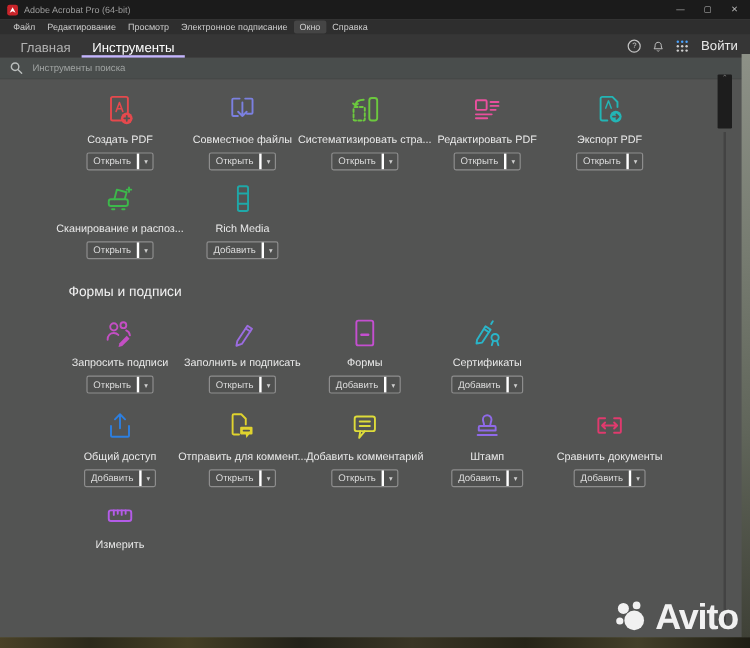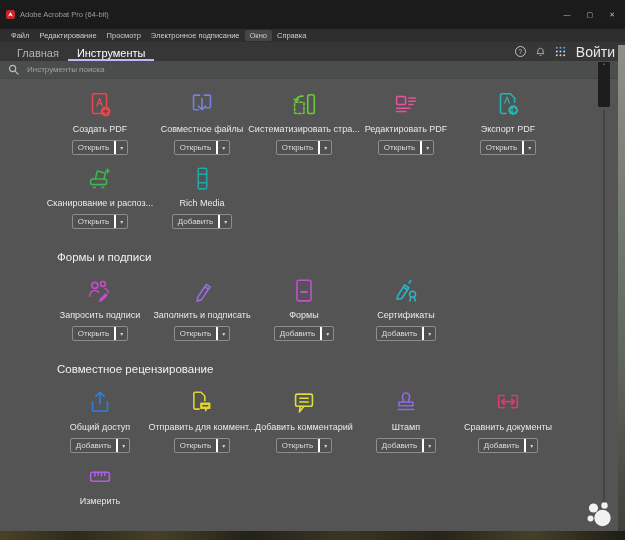--- a/index.html
+++ b/index.html
@@ -4,42 +4,42 @@
 <style>
   html,body{margin:0;padding:0}
   body{
     width:625px;height:540px;overflow:hidden;position:relative;
     background:#6f746a;font-family:"Liberation Sans",sans-serif;
     -webkit-font-smoothing:antialiased;
   }
   .app{position:absolute;left:0;top:0;width:625px;height:531px;background:#535453;overflow:hidden}
 
   
-  .titlebar{height:29px;background:#1b1b1b;display:flex;align-items:center;padding:0 4px}
+  .titlebar{height:16px;background:#1b1b1b;display:flex;align-items:center;padding:0 4px}
   .acro-logo{width:9px;height:9px;background:#c9242a;border-radius:2px;margin:0 5px 0 2px;
     display:flex;align-items:center;justify-content:center;flex:0 0 auto}
   .acro-logo svg{width:7px;height:7px}
   .win-title{font-size:7.5px;color:#9c9c9c;flex:1 1 auto;white-space:nowrap}
   .win-btns{display:flex;gap:16px;padding-right:6px}
   .win-btn{font-size:7px;color:#b9b9b9;line-height:9px;cursor:default}
 
   
   .menubar{height:13px;background:#2e2e2e;display:flex;align-items:center;padding-left:6px}
   .menu-item{font-size:7.5px;color:#cccccc;padding:1px 5px;white-space:nowrap;border-radius:2px}
   .menu-item.hl{background:#454545}
 
   
   .tabbar{height:19px;background:#363636;display:flex;align-items:stretch;padding-left:8px;position:relative}
   .tab{font-size:11px;color:#b3b3b3;padding:5px 9px 0 9px;display:flex;align-items:center;border-bottom:2px solid transparent}
   .tab.active{color:#ffffff;border-bottom:2px solid #c4b5fd}
   .tab-actions{position:absolute;right:8px;top:0;height:100%;display:flex;align-items:center;gap:10px}
   .help-bubble{width:9px;height:9px;border:1px solid #c3c3c3;border-radius:50%;
     color:#c3c3c3;font-size:6.5px;display:flex;align-items:center;justify-content:center}
   .tab-actions svg{display:block}
-  .signin{font-size:14px;color:#e8e8e8;padding-right:2px}
+  .signin{font-size:11px;color:#e8e8e8;padding-right:2px}
 
   
   .searchbar{height:17px;background:#494d4c;display:flex;align-items:center;padding-left:8px;gap:6px;border-bottom:1px solid #454847}
   .searchbar svg{flex:0 0 auto}
   .search-input{background:transparent;border:none;outline:none;color:#d9d9d9;
     font-size:8px;font-family:"Liberation Sans",sans-serif;width:480px}
   .search-input::placeholder{color:#9fa3a2}
 
   
   .content{position:relative;padding:0 0 0 49px;height:439px;overflow:hidden}
@@ -290,21 +290,20 @@
               <path d="M21.3 22.3l-1.2 4M24.7 22.3l1.2 4"></path>
             </svg>
           </span>
     <div class="tool-label">Сертификаты</div>
     <div class="tool-button">
       <span class="tb-text">Добавить</span>
       <span class="tb-arrow">▾</span>
     </div>
   </div>
       </div>
-      <div class="section-title">Совместное рецензирование</div>
       <div class="tool-grid">
         <div class="tool-card">
     <span class="tool-icon" style="color: rgb(45, 127, 224);">
             <svg viewBox="0 0 32 32" fill="none" stroke="currentColor" stroke-width="1.7" stroke-linecap="round" stroke-linejoin="round">
               <path d="M8 15v8.5a1 1 0 0 0 1 1h14a1 1 0 0 0 1-1V15"></path>
               <path d="M16 4.5V17M11.5 9L16 4.5 20.5 9"></path>
             </svg>
           </span>
     <div class="tool-label">Общий доступ</div>
     <div class="tool-button">
@@ -392,13 +391,14 @@
 
 <div class="watermark">
   <span class="avito-logo">
     <svg width="30" height="32" viewBox="0 0 30 32">
       <circle cx="8.5" cy="8" r="4.6" fill="#ffffff"></circle>
       <circle cx="19.5" cy="5.5" r="3.2" fill="#ffffff"></circle>
       <circle cx="5.5" cy="18.5" r="3.0" fill="#ffffff"></circle>
       <circle cx="17.5" cy="18" r="8.2" fill="#ffffff"></circle>
     </svg>
   </span>
+  <span class="watermark-text">Avito</span>
 </div>
 
 </body></html>

